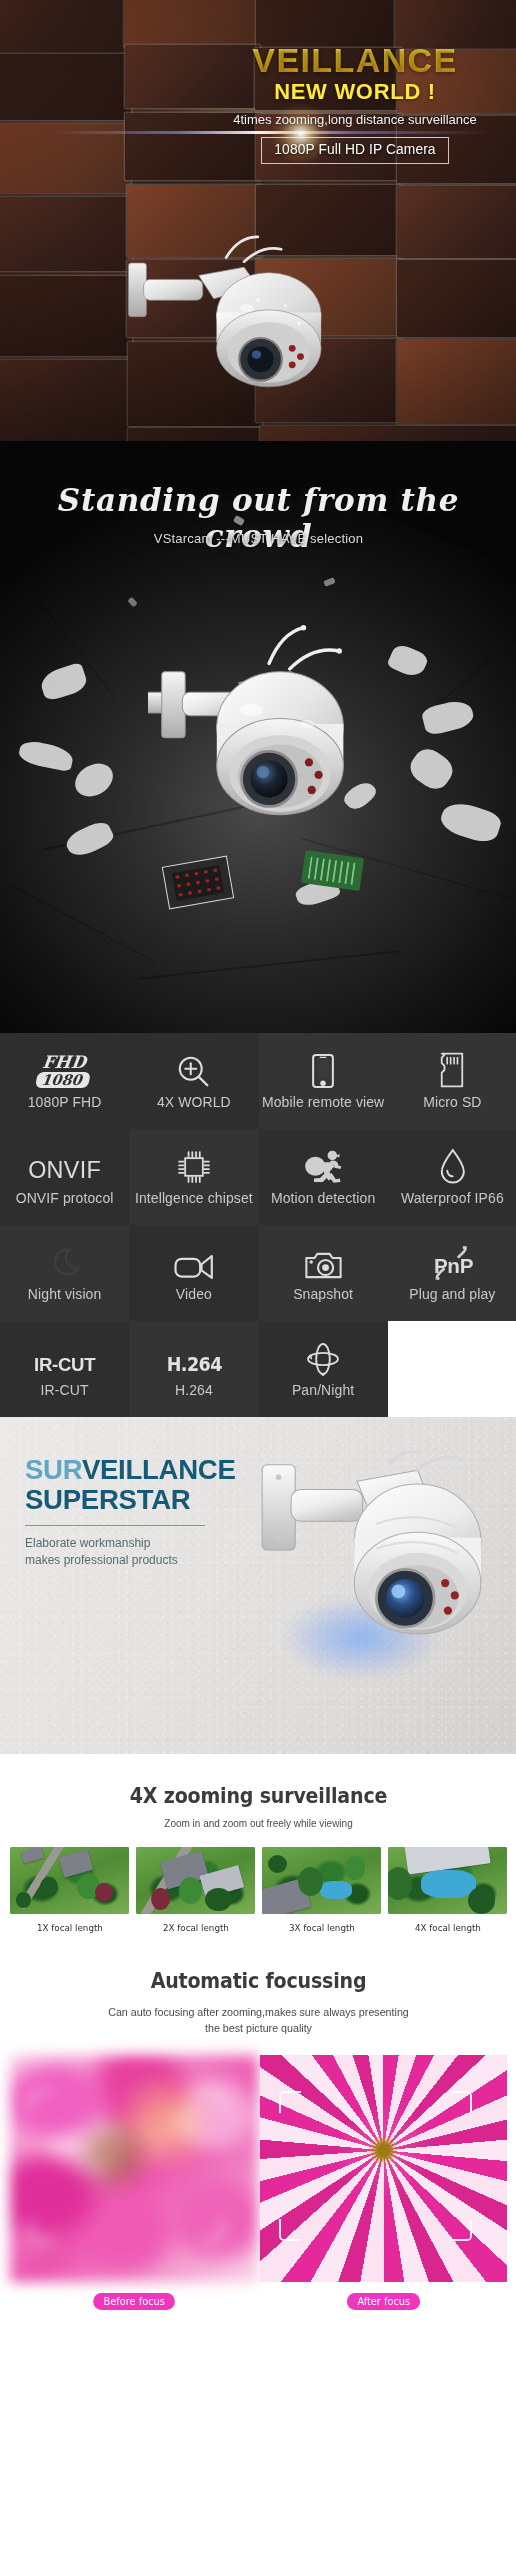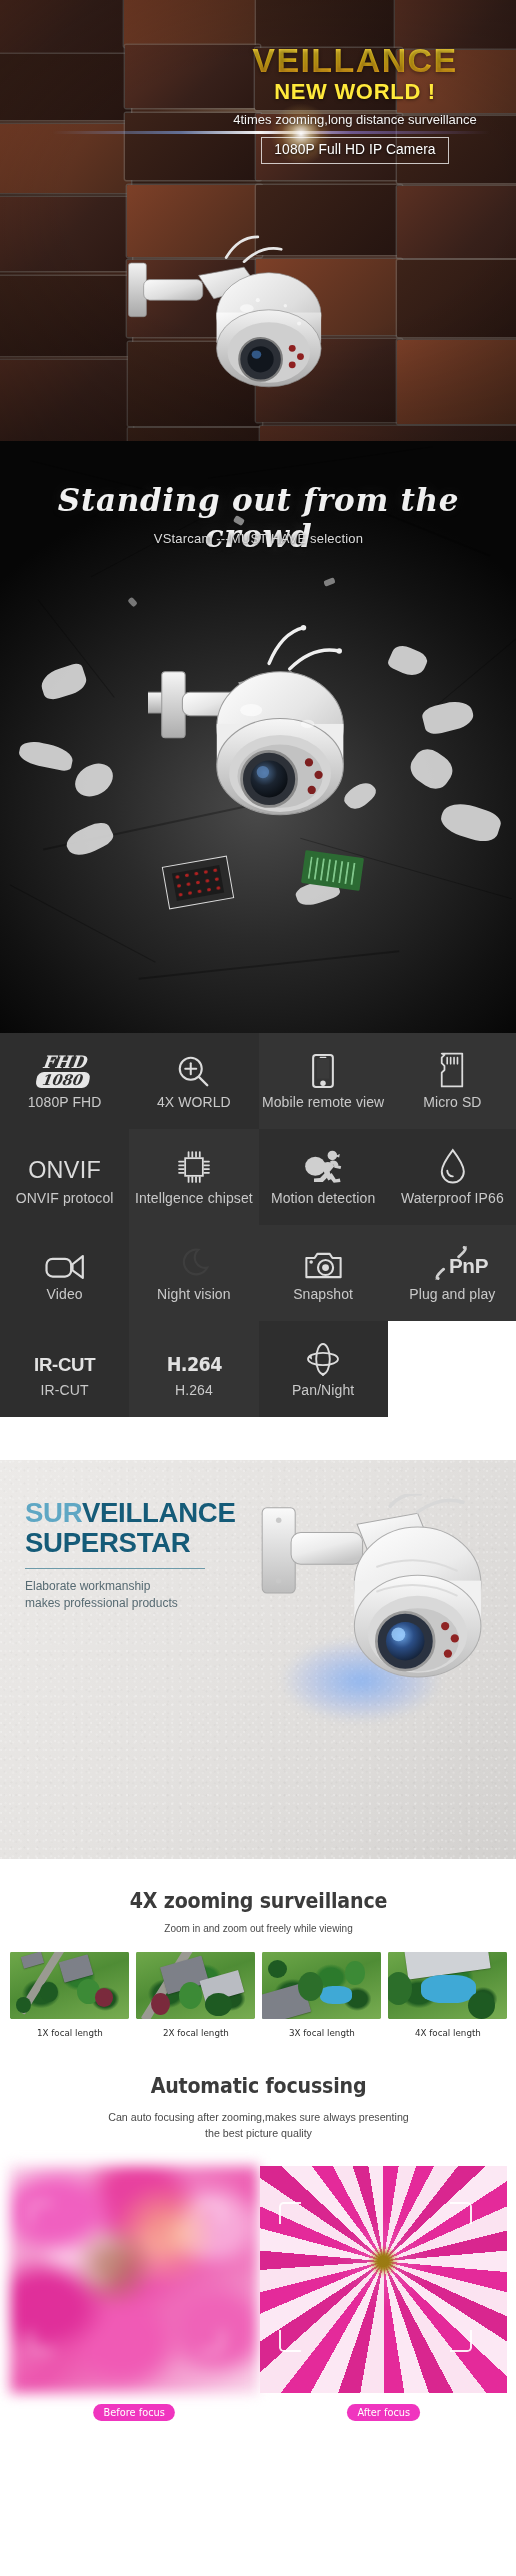--- a/index.html
+++ b/index.html
@@ -104,23 +104,22 @@
   .onvif-wm { font-size:20px; color:#dcdcdc; letter-spacing:0.3px; font-weight:400; }
   .onvif-wm .big { font-size:23.4px; }
   .pnp-wm { font-size:20.7px; font-weight:bold; color:#dcdcdc; letter-spacing:-0.3px; }
   .ircut-wm { font-size:18.6px; font-weight:bold; color:#e2e2e2; letter-spacing:-0.3px;
     font-family:"Liberation Sans",sans-serif; }
   .h264-wm { font-size:20px; font-weight:bold; color:#e2e2e2; letter-spacing:-0.7px;
     font-family:"DejaVu Sans",sans-serif; transform:scaleX(.88); }
 
   
   .superstar {
-    position:relative; width:517px; height:399px; overflow:hidden;
+    position:relative; width:517px; height:337px; overflow:hidden;
     background:linear-gradient(125deg,#eceae8 0%,#e4e2e0 45%,#dddbd9 72%,#d2d0ce 100%);
-    margin-top:43px;
   }
   .ss-grain { position:absolute; inset:0; opacity:.5;
     background:
       radial-gradient(circle at 12% 22%, rgba(255,255,255,.5) 0 0.7px, rgba(0,0,0,0) 1.4px),
       radial-gradient(circle at 38% 66%, rgba(0,0,0,.05) 0 0.7px, rgba(0,0,0,0) 1.4px),
       radial-gradient(circle at 72% 18%, rgba(255,255,255,.45) 0 0.7px, rgba(0,0,0,0) 1.4px),
       radial-gradient(circle at 88% 80%, rgba(0,0,0,.05) 0 0.7px, rgba(0,0,0,0) 1.4px);
     background-size:9px 9px, 11.7px 11.7px, 7.6px 7.6px, 13px 13px;
   }
   .ss-text { position:absolute; left:25px; top:39px; z-index:5; }
@@ -143,21 +142,21 @@
   .sec-sub { font-size:10px; color:#4a4a4a; margin-top:9.6px; }
   .shots { display:flex; gap:6.2px; padding:0 9.6px; margin-top:18px; }
   .shot { flex:1; }
   .shot .thumb { width:100%; height:67px; border-radius:1.4px; overflow:hidden; position:relative; }
   .shot .cap { font-size:9.3px; color:#2f2f2f; margin-top:8.3px;
     font-family:"DejaVu Sans",sans-serif; transform:scaleX(.94); display:block; }
 
   
   .focussec { width:517px; padding:36px 0 0; background:#fff; text-align:center; }
   .focus-sub { font-size:10.7px; color:#4a4a4a; margin-top:11px; line-height:1.5; }
-  .pair { display:flex; gap:2px; padding:0 10px; margin-top:25px; }
+  .pair { display:flex; gap:2px; padding:0 10px; margin-top:19px; }
   .pairitem { flex:1; }
   .photo { width:100%; height:227px; position:relative; overflow:hidden; }
   .brackets { position:absolute; left:8%; top:16%; right:14%; bottom:18%; }
   .brk { position:absolute; width:22px; height:22px; border:2.1px solid rgba(255,255,255,.9); }
   .brk.tl { left:0; top:0; border-right:none; border-bottom:none; border-top-left-radius:4.8px; }
   .brk.tr { right:0; top:0; border-left:none; border-bottom:none; border-top-right-radius:4.8px; }
   .brk.bl { left:0; bottom:0; border-right:none; border-top:none; border-bottom-left-radius:4.8px; }
   .brk.br { right:0; bottom:0; border-left:none; border-top:none; border-bottom-right-radius:4.8px; }
   .pill { display:inline-block; margin-top:11px; padding:2.1px 11px 2.8px; border-radius:9px;
     color:#fff; font-size:10.3px; font-family:"DejaVu Sans",sans-serif; transform:scaleX(.95); }
@@ -475,56 +474,56 @@
     <div class="ftile">
       <div class="ficon">
         <svg width="27.6" height="36" viewBox="0 0 40 52">
           <path d="M20 3 C20 3 4 24 4 34 a16 16 0 0 0 32 0 C36 24 20 3 20 3 Z" fill="none" stroke="#dcdcdc" stroke-width="2.8"></path>
           <path d="M12 33 a8 8 0 0 0 8 8" fill="none" stroke="#dcdcdc" stroke-width="2.8" stroke-linecap="round"></path>
         </svg>
       </div>
       <div class="flabel">Waterproof IP66</div>
     </div>
 
+    <div class="ftile alt">
+      <div class="ficon">
+        <svg width="33" height="33" viewBox="0 0 48 48" opacity="0.06">
+          <path d="M31 4 a18 18 0 1 0 13 26 A15 15 0 0 1 31 4 Z" fill="none" stroke="#dcdcdc" stroke-width="3"></path>
+        </svg>
+      </div>
+      <div class="flabel">Night vision</div>
+    </div>
+
     <div class="ftile">
       <div class="ficon">
         <svg width="40" height="26" viewBox="0 0 58 38">
           <rect x="2" y="7" width="36" height="26" rx="9" fill="none" stroke="#dcdcdc" stroke-width="3.2"></rect>
           <path d="M40 15 L55 3 L55 35 L40 24 Z" fill="none" stroke="#dcdcdc" stroke-width="3.2" stroke-linejoin="round"></path>
         </svg>
       </div>
       <div class="flabel">Video</div>
-    </div>
-
-    <div class="ftile alt">
-      <div class="ficon">
-        <svg width="33" height="33" viewBox="0 0 48 48" opacity="0.06">
-          <path d="M31 4 a18 18 0 1 0 13 26 A15 15 0 0 1 31 4 Z" fill="none" stroke="#dcdcdc" stroke-width="3"></path>
-        </svg>
-      </div>
-      <div class="flabel">Night vision</div>
     </div>
 
     <div class="ftile alt">
       <div class="ficon">
         <svg width="37" height="29" viewBox="0 0 54 42">
           <path d="M2 10 h12 l4 -6 h18 l4 6 h12 v28 h-50 z" fill="none" stroke="#dcdcdc" stroke-width="3" stroke-linejoin="round"></path>
           <circle cx="30" cy="24" r="11" fill="none" stroke="#dcdcdc" stroke-width="3"></circle>
           <circle cx="30" cy="24" r="5" fill="#dcdcdc"></circle>
           <circle cx="9" cy="16" r="2.6" fill="#dcdcdc"></circle>
         </svg>
       </div>
       <div class="flabel">Snapshot</div>
     </div>
 
     <div class="ftile alt">
       <div class="ficon">
         <svg width="0" height="0"></svg>
         <div style="position:relative;width:43px;height:34px;">
-          <div class="pnp-wm" style="position:absolute;left:18px;top:8.3px;text-align:center;">PnP</div>
+          <div class="pnp-wm" style="position:absolute;left:3px;top:8.3px;text-align:center;">PnP</div>
           <svg style="position:absolute;left:0;top:0;" width="43" height="34" viewBox="0 0 62 50">
             <path d="M40 16 q14 -12 8 -14" fill="none" stroke="#cfcfcf" stroke-width="4" stroke-linecap="round"></path>
             <path d="M52 0 l-6 3 l5 4 z" fill="#cfcfcf"></path>
             <path d="M18 34 q-14 12 -8 14" fill="none" stroke="#cfcfcf" stroke-width="4" stroke-linecap="round"></path>
             <path d="M6 50 l6 -3 l-5 -4 z" fill="#cfcfcf"></path>
           </svg>
         </div>
       </div>
       <div class="flabel">Plug and play</div>
     </div>

